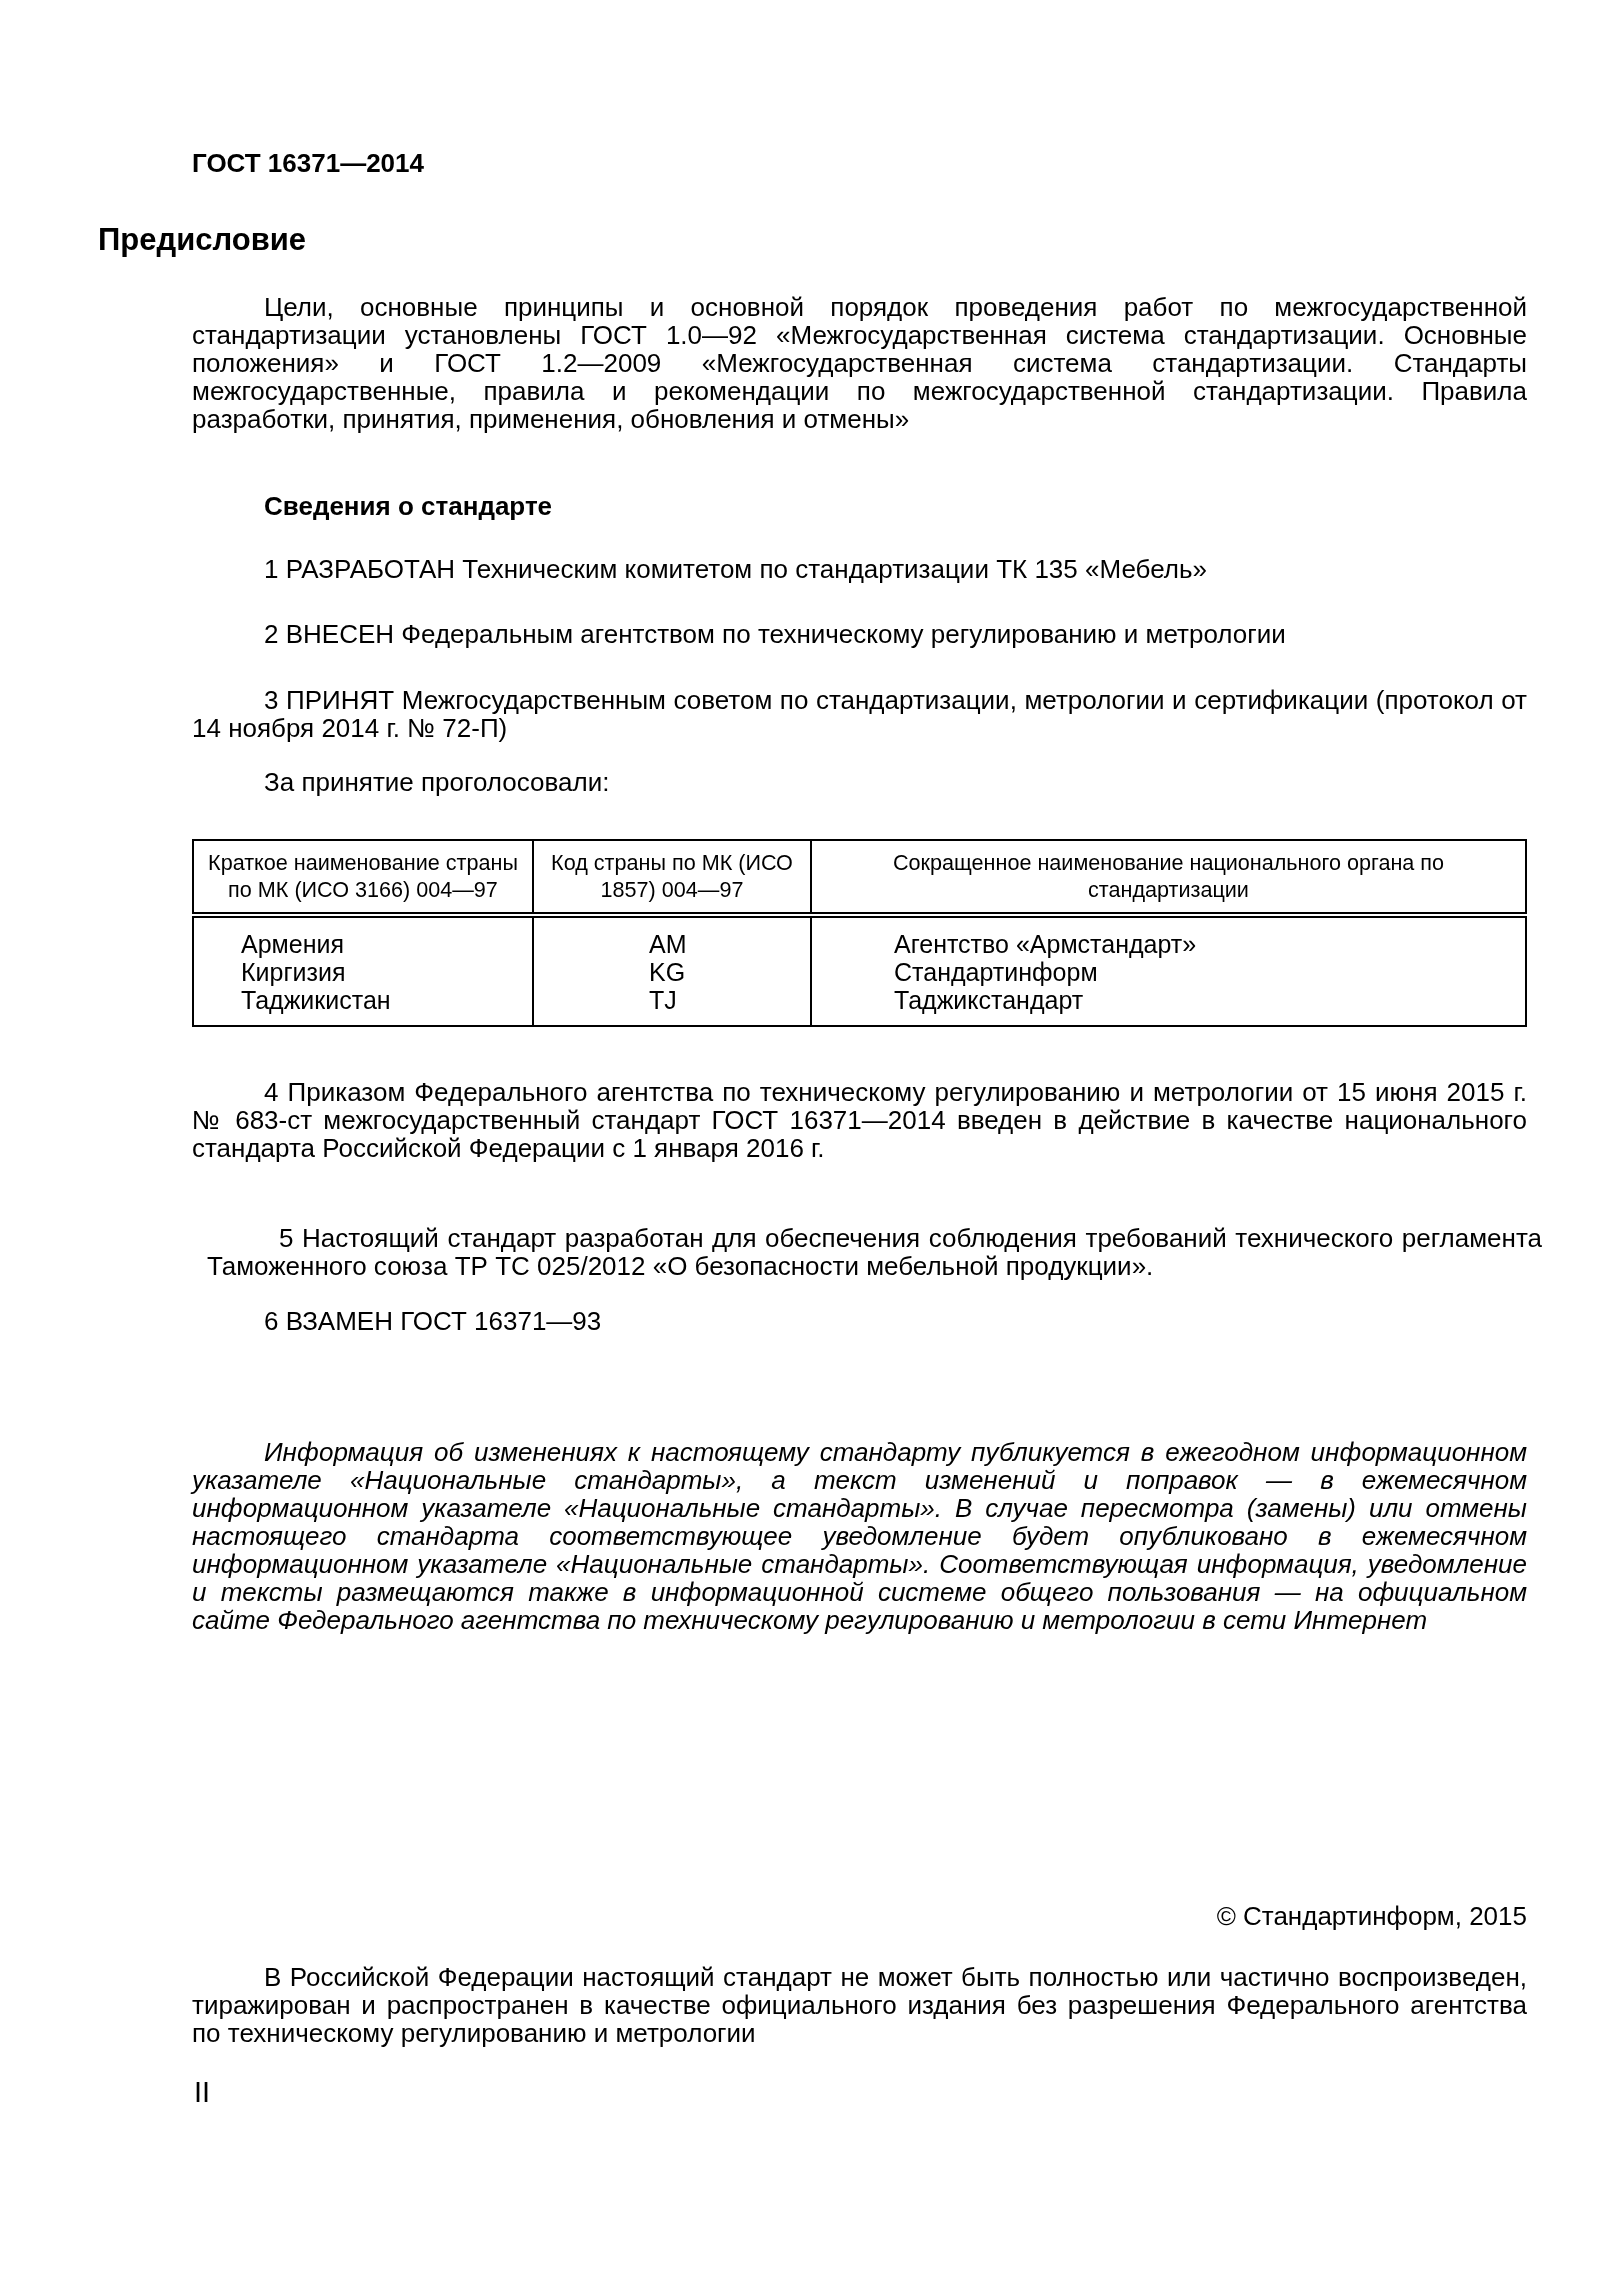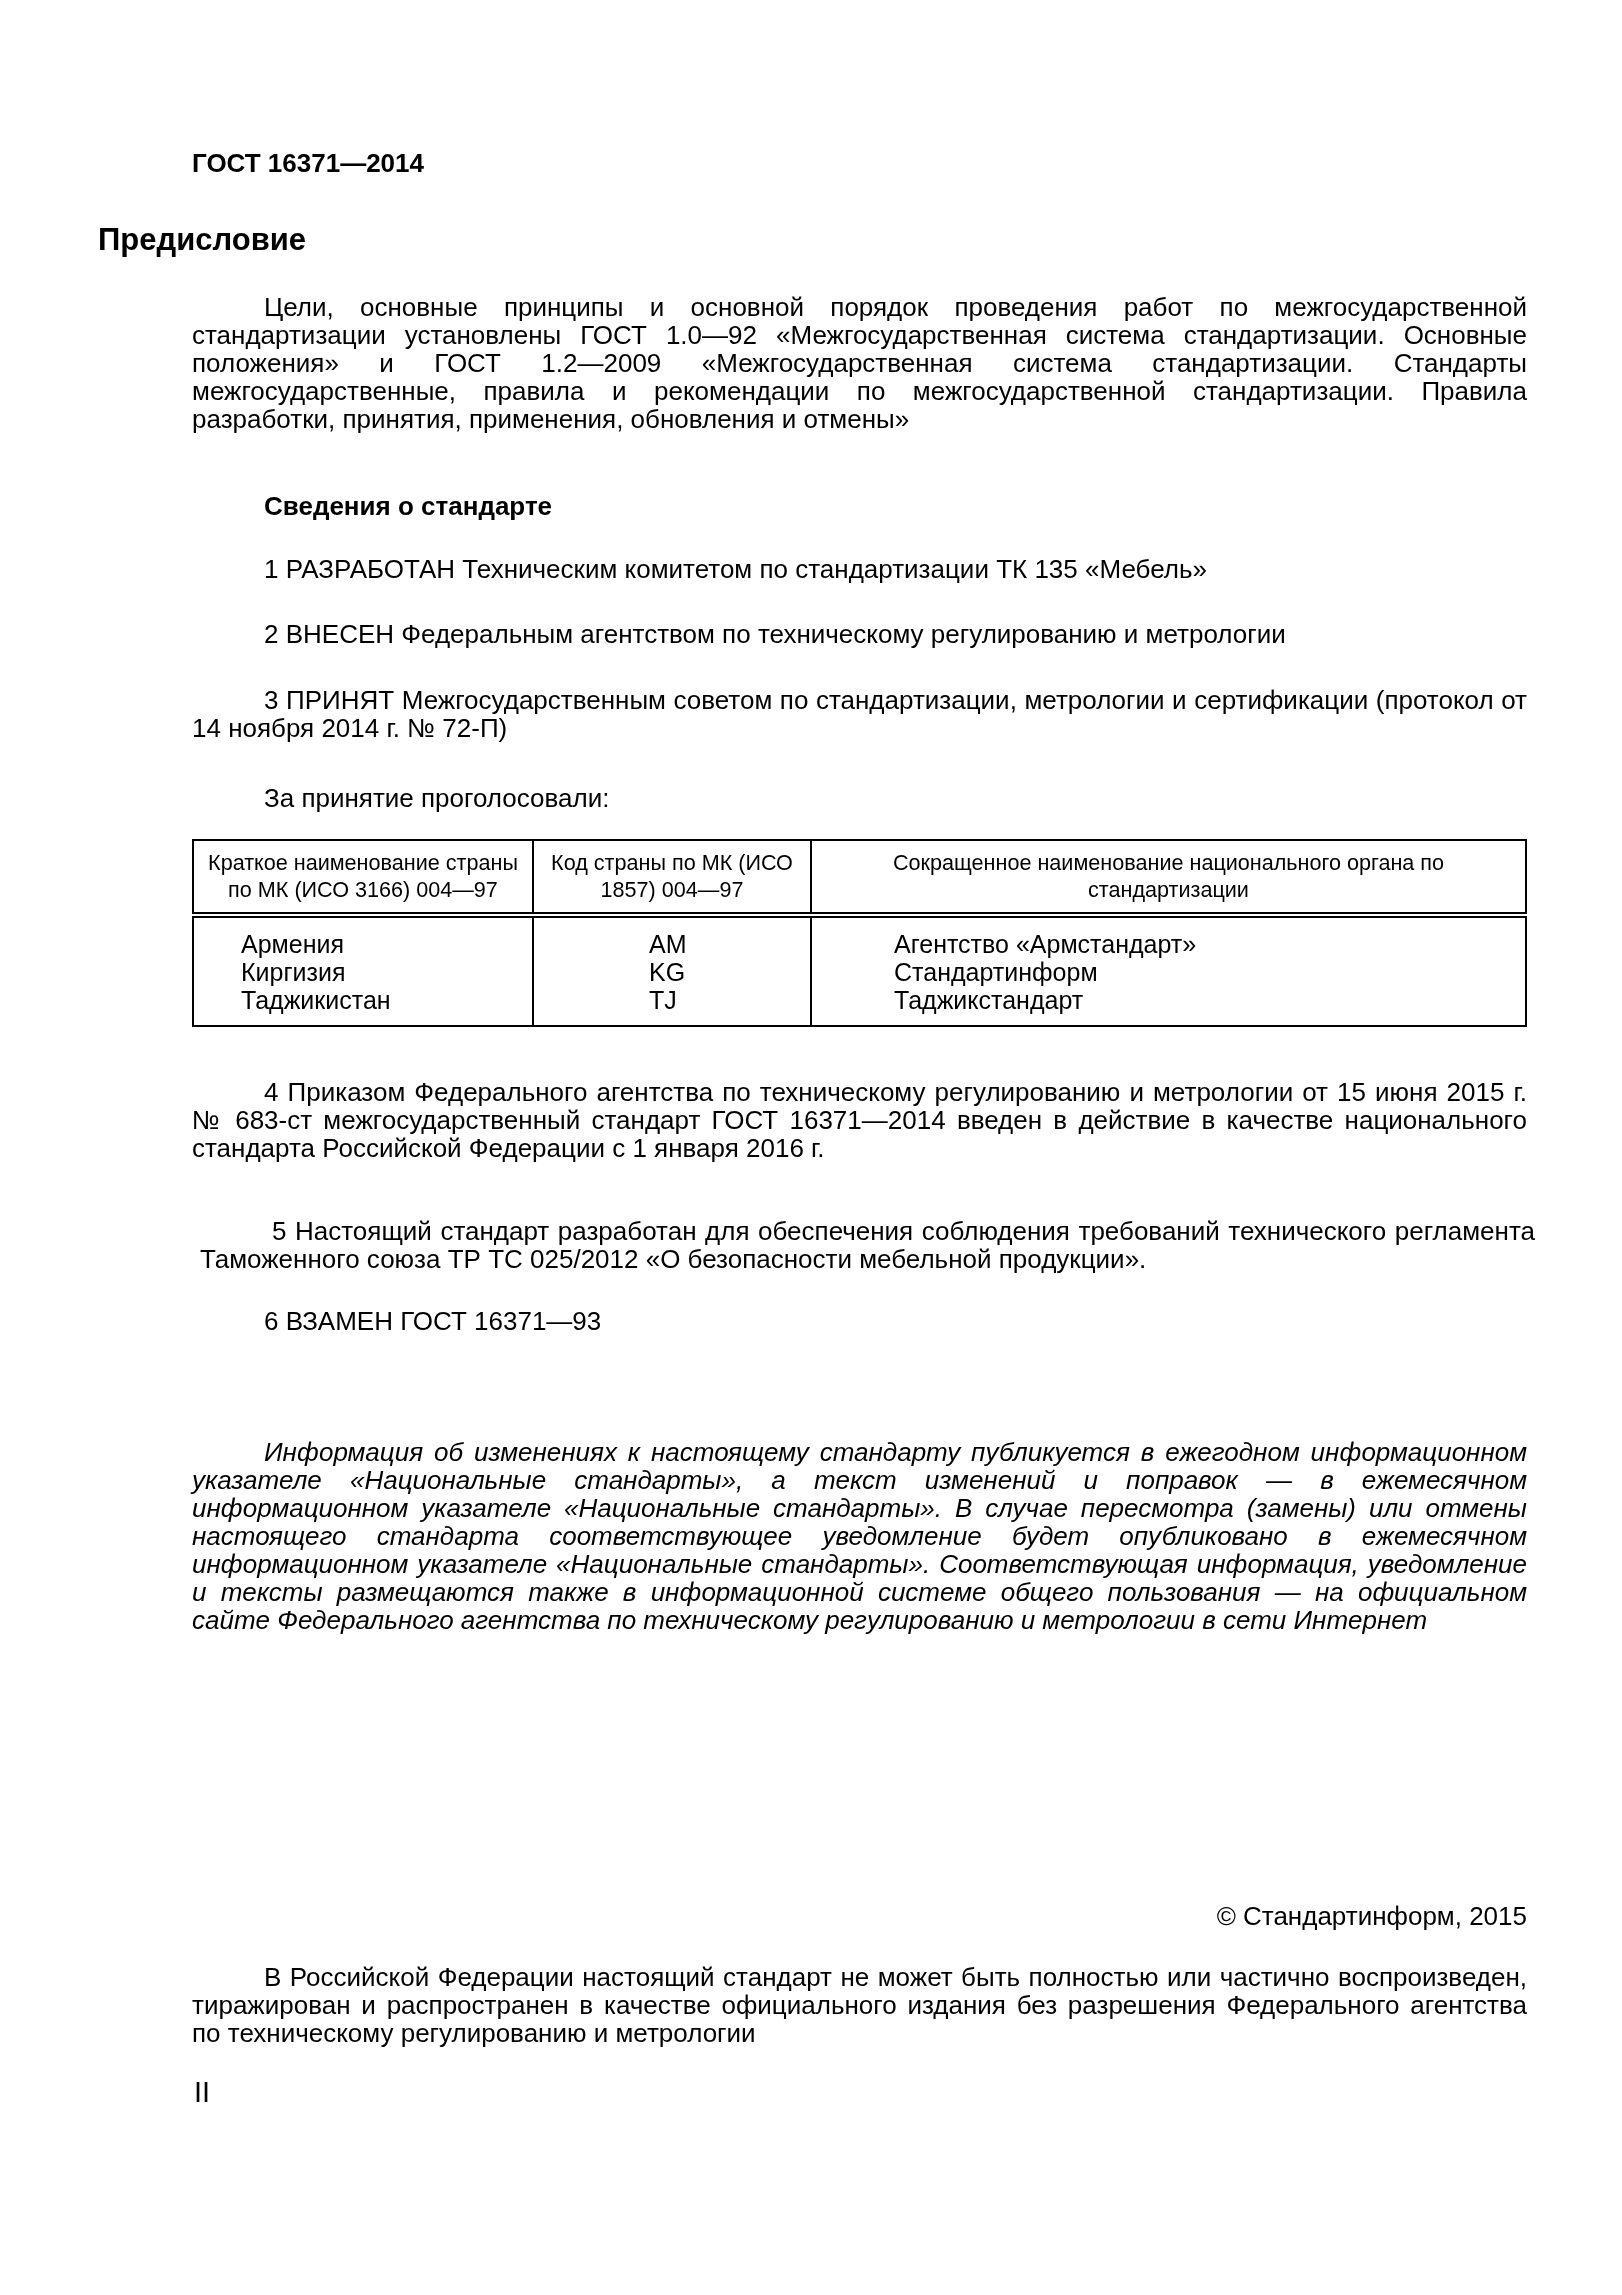--- a/index.html
+++ b/index.html
@@ -41,21 +41,21 @@
 
 <div class="abs title">Предисловие</div>
 
 <p class="abs para" style="top:293px;margin:0;">Цели, основные принципы и основной порядок проведения работ по межгосударственной стандартизации установлены ГОСТ 1.0—92 «Межгосударственная система стандартизации. Основные положения» и ГОСТ 1.2—2009 «Межгосударственная система стандартизации. Стандарты межгосударственные, правила и рекомендации по межгосударственной стандартизации. Правила разработки, принятия, применения, обновления и отмены»</p>
 
 <p class="abs para heading" style="top:492px;margin:0;">Сведения о стандарте</p>
 
 <p class="abs para" style="top:555px;margin:0;">1  РАЗРАБОТАН Техническим комитетом по стандартизации ТК 135 «Мебель»</p>
 <p class="abs para" style="top:620px;margin:0;">2  ВНЕСЕН Федеральным агентством по техническому регулированию и метрологии</p>
 <p class="abs para" style="top:686px;margin:0;">3  ПРИНЯТ Межгосударственным советом по стандартизации, метрологии и сертификации (протокол от 14 ноября 2014 г. № 72-П)</p>
-<p class="abs para" style="top:784px;margin:0;">За принятие проголосовали:</p>
+<p class="abs para" style="top:768px;margin:0;">За принятие проголосовали:</p>
 
 <table class="vote">
   <colgroup>
       <col class="c1">
       <col class="c2">
       <col class="c3">
     </colgroup>
   <thead>
     <tr>
       <th>Краткое наименование страны по МК (ИСО 3166) 004—97</th>
@@ -76,21 +76,21 @@
     </tr>
     <tr>
       <td class="col-country">Таджикистан</td>
       <td class="col-code">TJ</td>
       <td class="col-org">Таджикстандарт</td>
     </tr>
   </tbody>
 </table>
 
 <p class="abs para" style="top:1078px;margin:0;">4  Приказом Федерального агентства по техническому регулированию и метрологии от 15 июня 2015 г. № 683-ст межгосударственный стандарт ГОСТ 16371—2014 введен в действие в качестве национального стандарта Российской Федерации с 1 января 2016 г.</p>
-<p class="abs para" style="top:1209px;margin:8px;">5  Настоящий стандарт разработан для обеспечения соблюдения требований технического регламента Таможенного союза ТР ТС 025/2012 «О безопасности мебельной продукции».</p>
+<p class="abs para" style="top:1209px;margin:15px;">5  Настоящий стандарт разработан для обеспечения соблюдения требований технического регламента Таможенного союза ТР ТС 025/2012 «О безопасности мебельной продукции».</p>
 <p class="abs para" style="top:1307px;margin:0;">6  ВЗАМЕН ГОСТ 16371—93</p>
 
 <p class="abs para italic" style="top:1438px;margin:0;">Информация об изменениях к настоящему стандарту публикуется в ежегодном информационном указателе «Национальные стандарты», а текст изменений и поправок — в ежемесячном информационном указателе «Национальные стандарты». В случае пересмотра (замены) или отмены настоящего стандарта соответствующее уведомление будет опубликовано в ежемесячном информационном указателе «Национальные стандарты». Соответствующая информация, уведомление и тексты размещаются также в информационной системе общего пользования — на официальном сайте Федерального агентства по техническому регулированию и метрологии в сети Интернет</p>
 
 <div class="abs copyright">© Стандартинформ, 2015</div>
 
 <p class="abs para" style="top:1963px;margin:0;">В Российской Федерации настоящий стандарт не может быть полностью или частично воспроизведен, тиражирован и распространен в качестве официального издания без разрешения Федерального агентства по техническому регулированию и метрологии</p>
 
 <div class="abs page-num">II</div>
 

